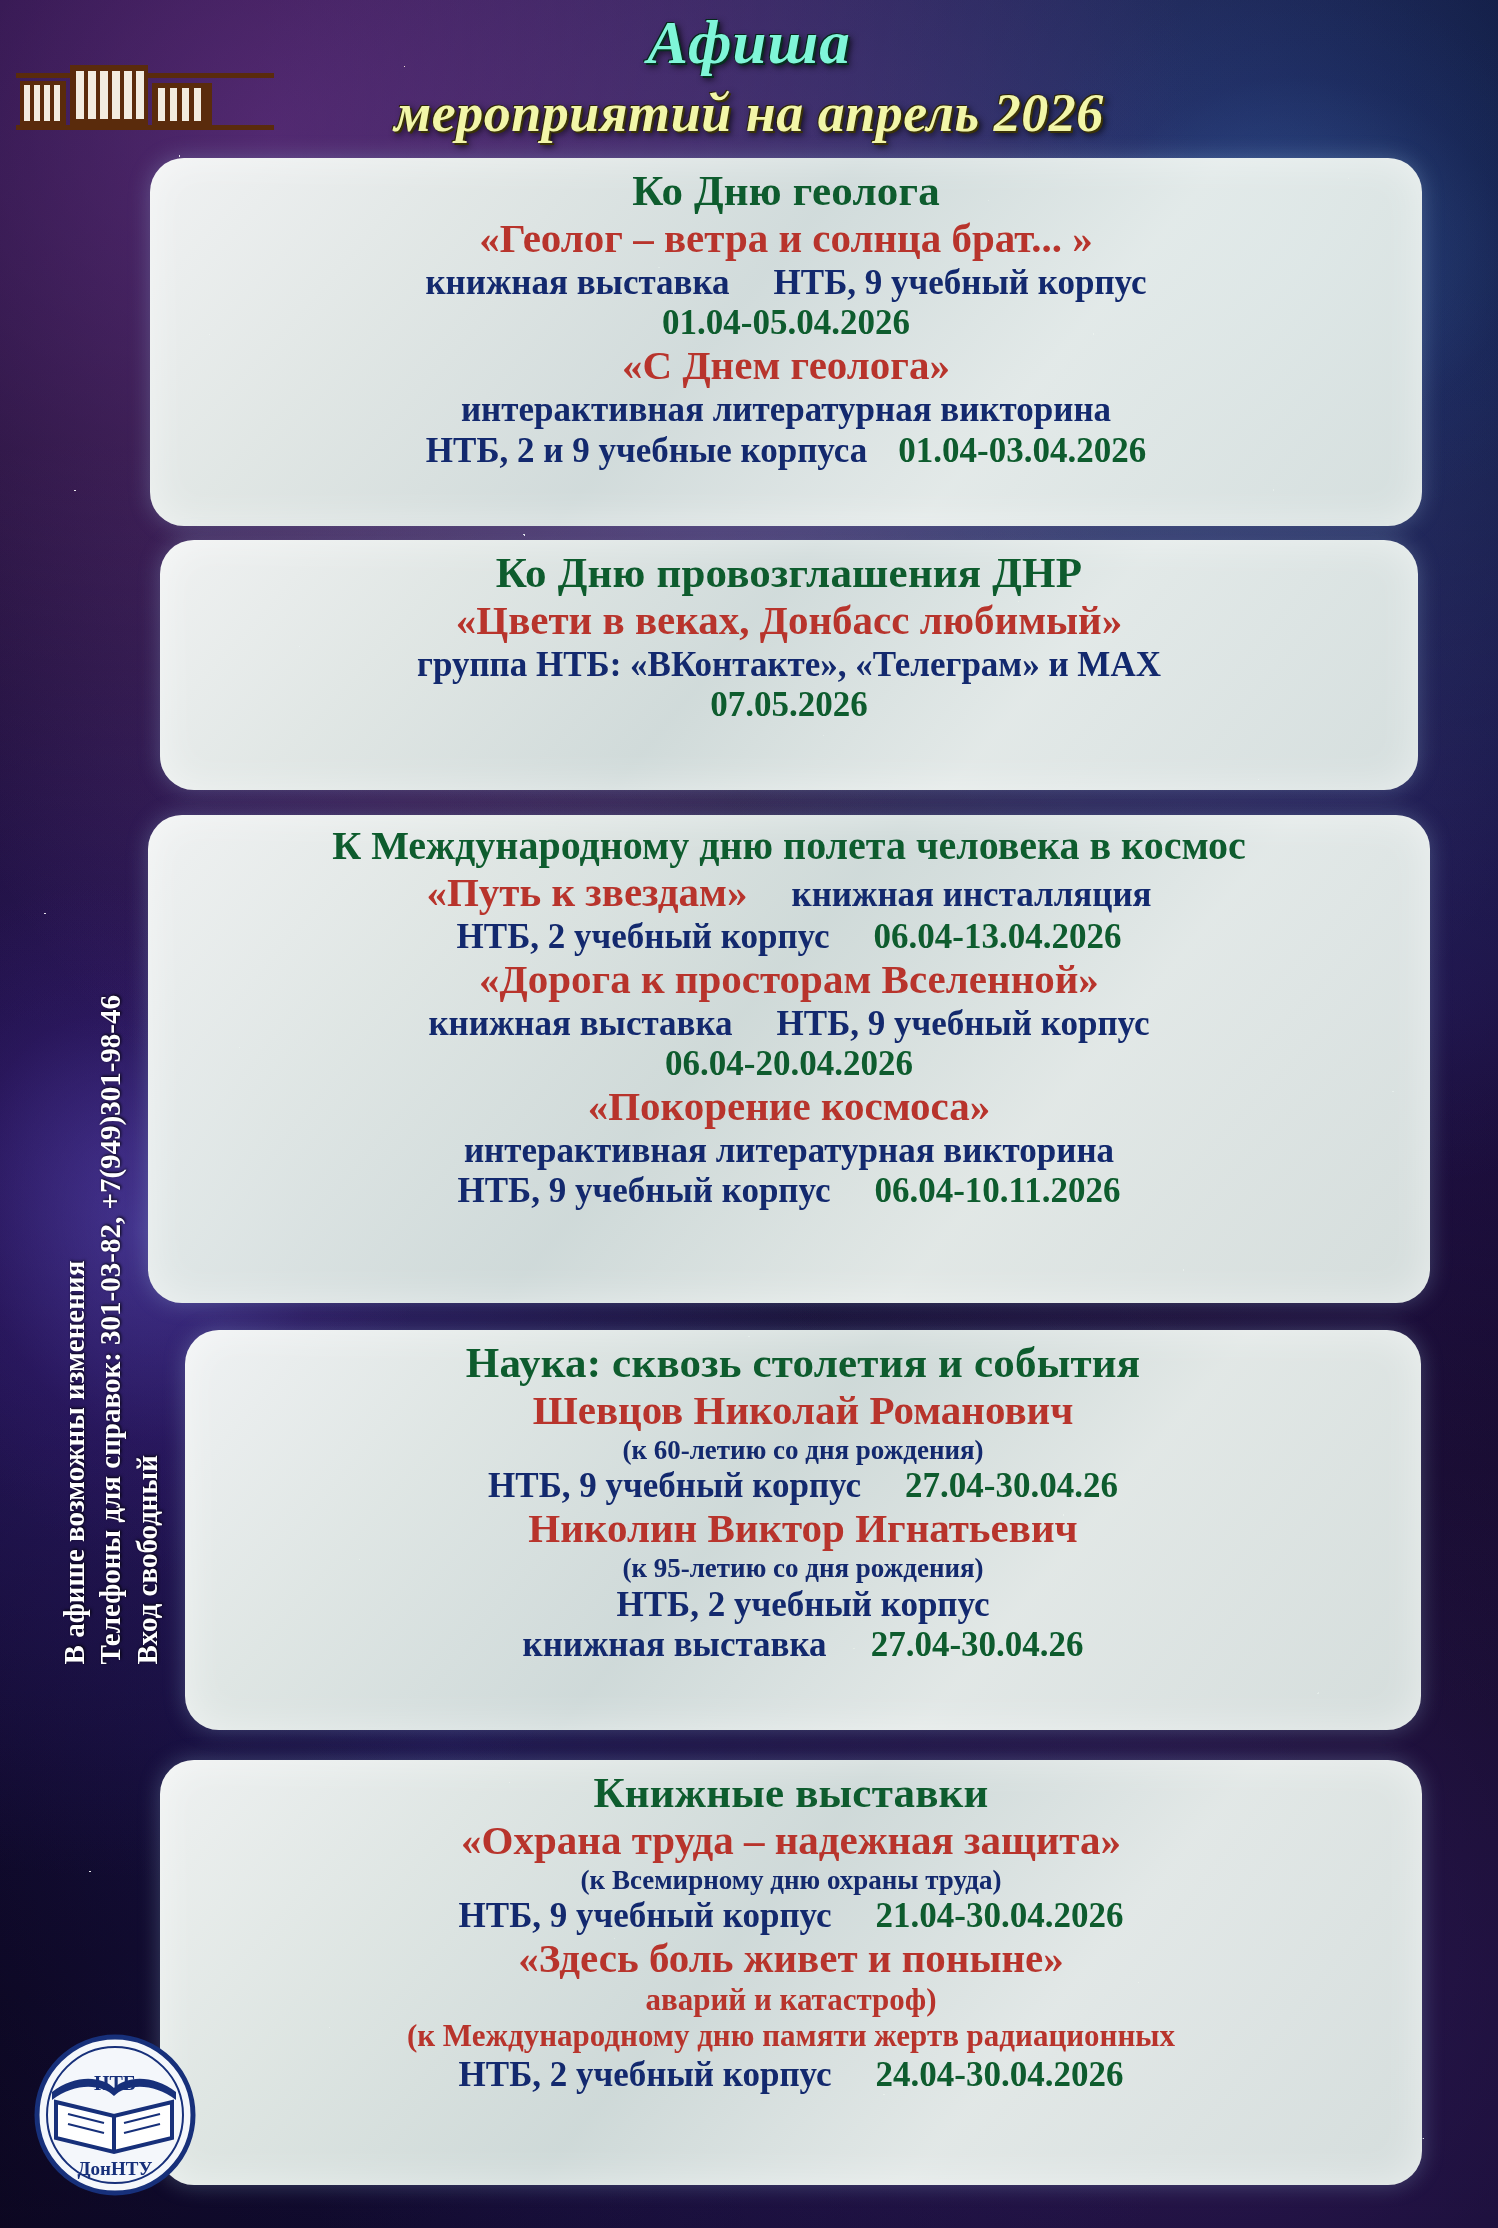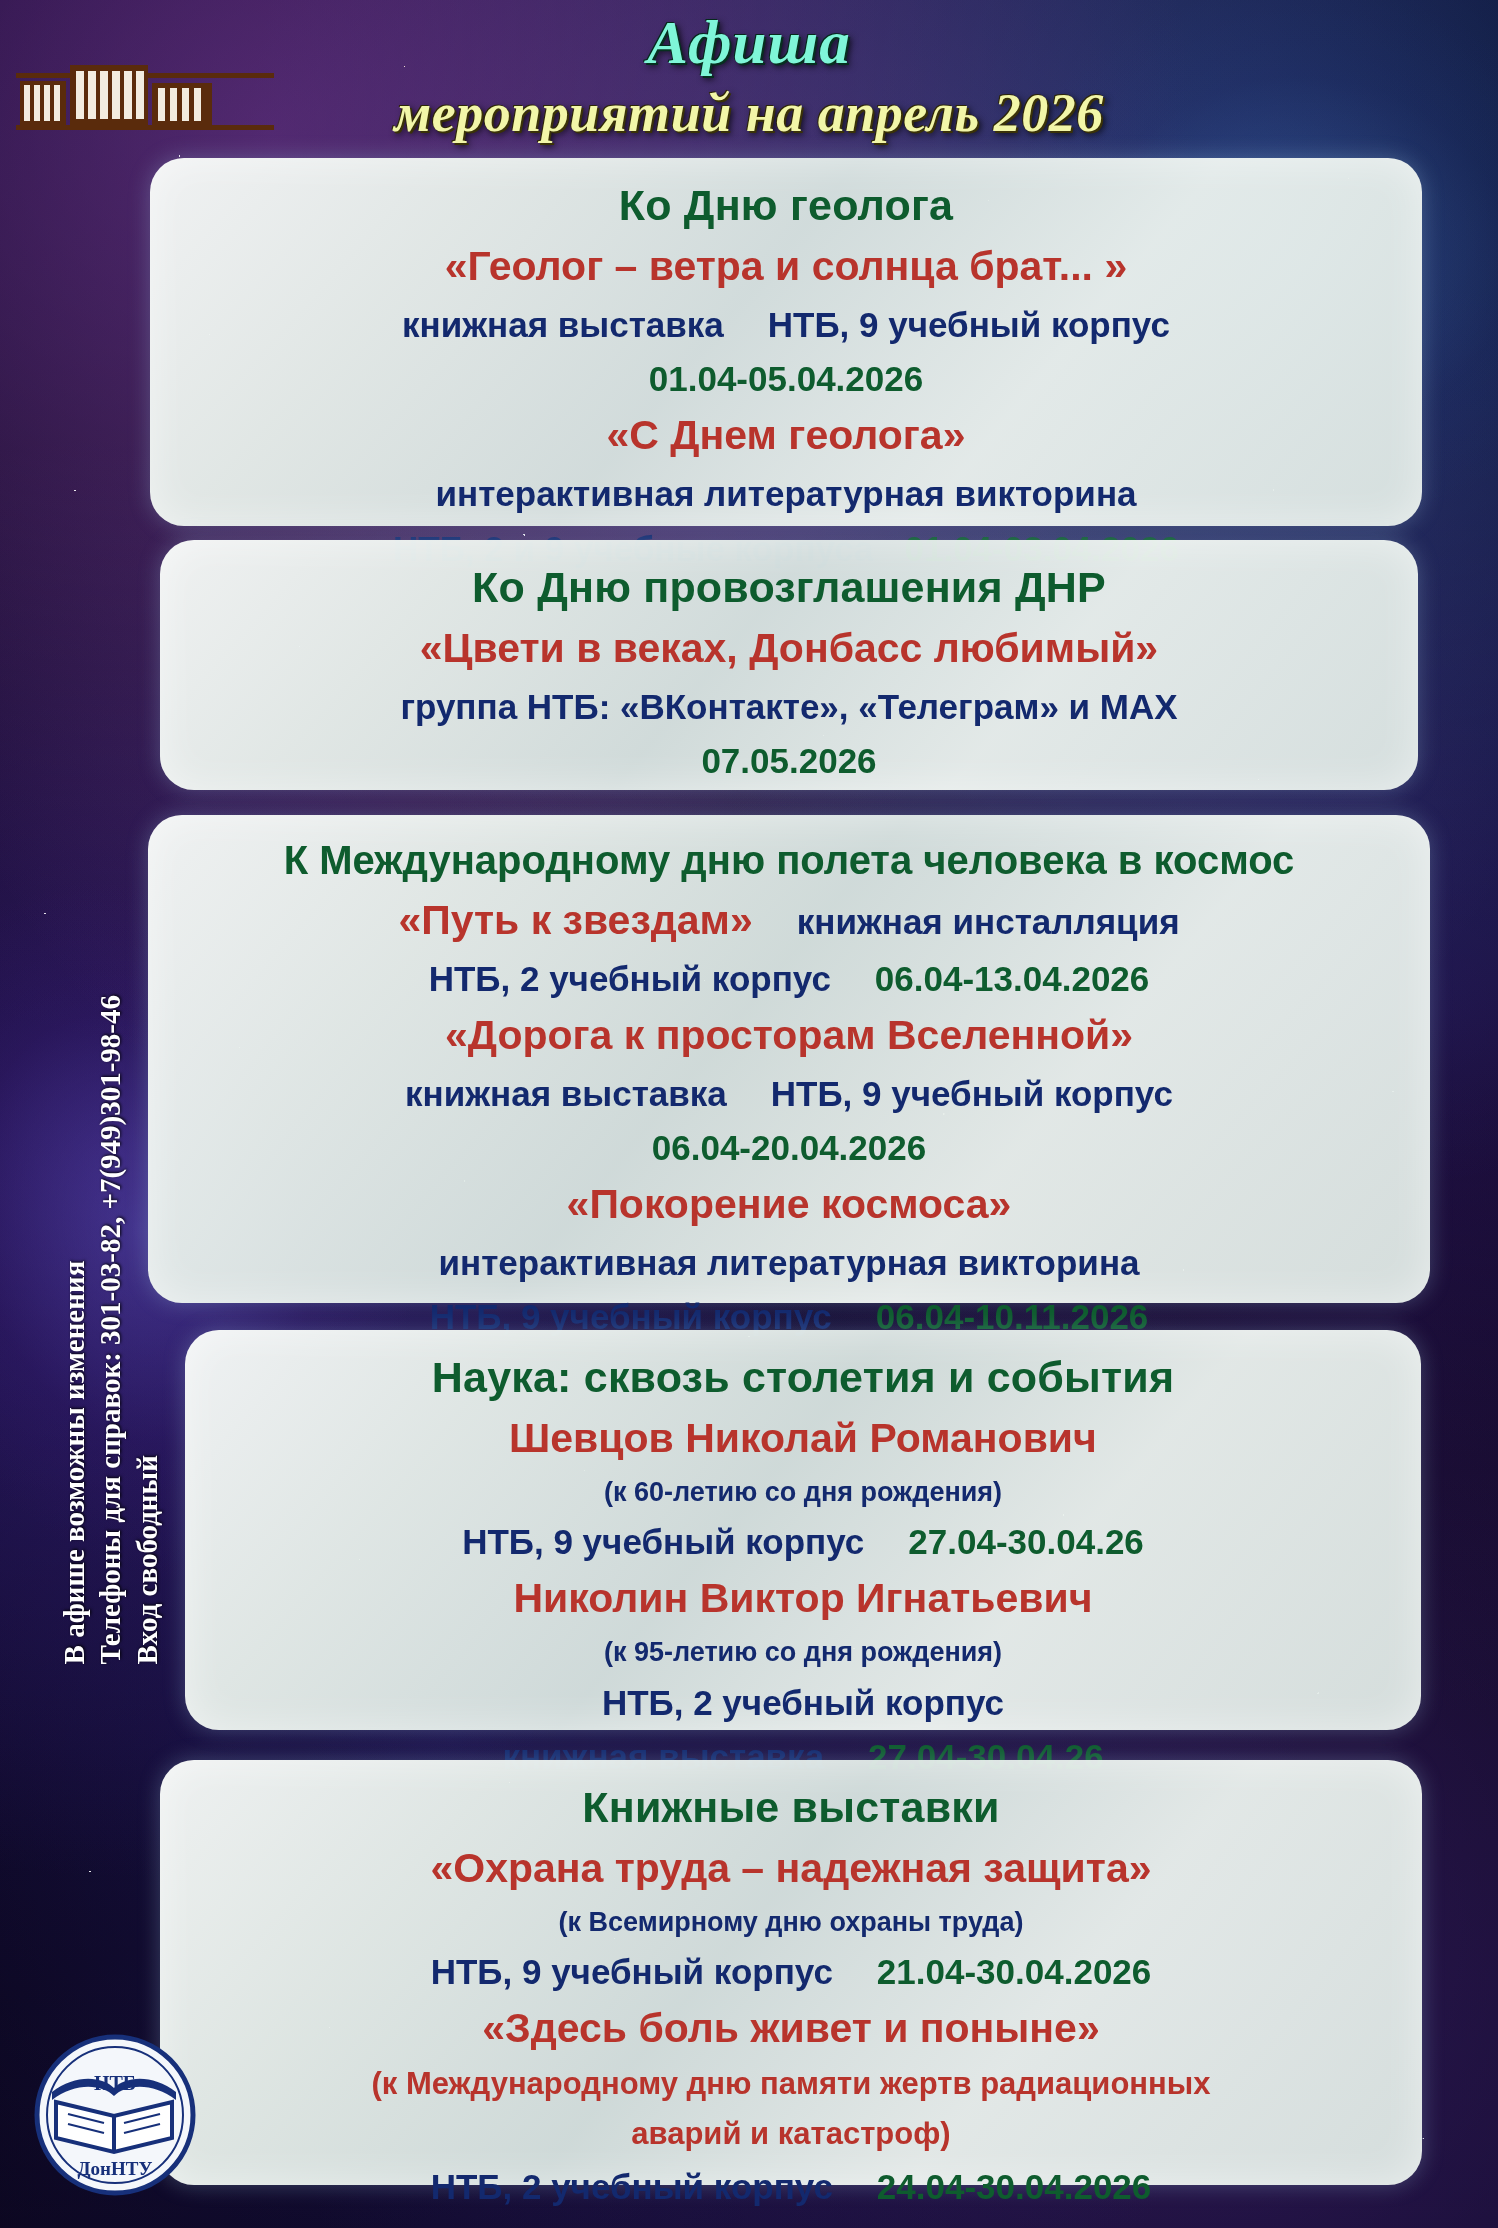--- a/index.html
+++ b/index.html
@@ -164,22 +164,22 @@
         rgba(236,243,239,0.95) 68%,
         rgba(224,234,230,0.94) 100%);
     box-shadow: 0 0 22px rgba(160,200,230,0.30), inset 0 0 40px rgba(255,255,255,0.5);
     padding: 8px 18px 10px 18px;
     box-sizing: border-box;
     z-index: 4;
   }
   .ln {
     text-align: center;
     line-height: 1.12;
-    margin: 15px 0;
-    font-family: Liberation Sans, sans-serif;
+    margin: 1px 0;
+    font-family: Liberation Serif, serif;
   }
   .h-green {
     color: #0e5c2e;
     font-weight: bold;
     font-size: 43px;
     letter-spacing: 0.2px;
   }
   .h-green-sm {
     color: #0e5c2e;
     font-weight: bold;
@@ -340,22 +340,22 @@
 
 <div class="card" style="left:160px; top:1760px; width:1262px; height:425px;">
   <div class="ln h-green">Книжные выставки</div>
   <div class="ln t-red">«Охрана труда – надежная защита»</div>
   <div class="ln t-navy-sm">(к Всемирному дню охраны труда)</div>
   <div class="ln row row-wide">
     <span class="t-navy">НТБ, 9 учебный корпус</span>
     <span class="t-date">21.04-30.04.2026</span>
   </div>
   <div class="ln t-red">«Здесь боль живет и поныне»</div>
+  <div class="ln t-red-sm">аварий и катастроф)</div>
   <div class="ln t-red-sm">(к Международному дню памяти жертв радиационных</div>
-  <div class="ln t-red-sm">аварий и катастроф)</div>
   <div class="ln row row-wide">
     <span class="t-navy">НТБ, 2 учебный корпус</span>
     <span class="t-date">24.04-30.04.2026</span>
   </div>
 </div>
 
 <div class="emblem">
   <svg viewBox="0 0 170 170" width="170" height="170">
     <circle cx="85" cy="85" r="78" fill="#f4f7fb" stroke="#17307a" stroke-width="5"></circle>
     <circle cx="85" cy="85" r="68" fill="none" stroke="#17307a" stroke-width="2"></circle>

